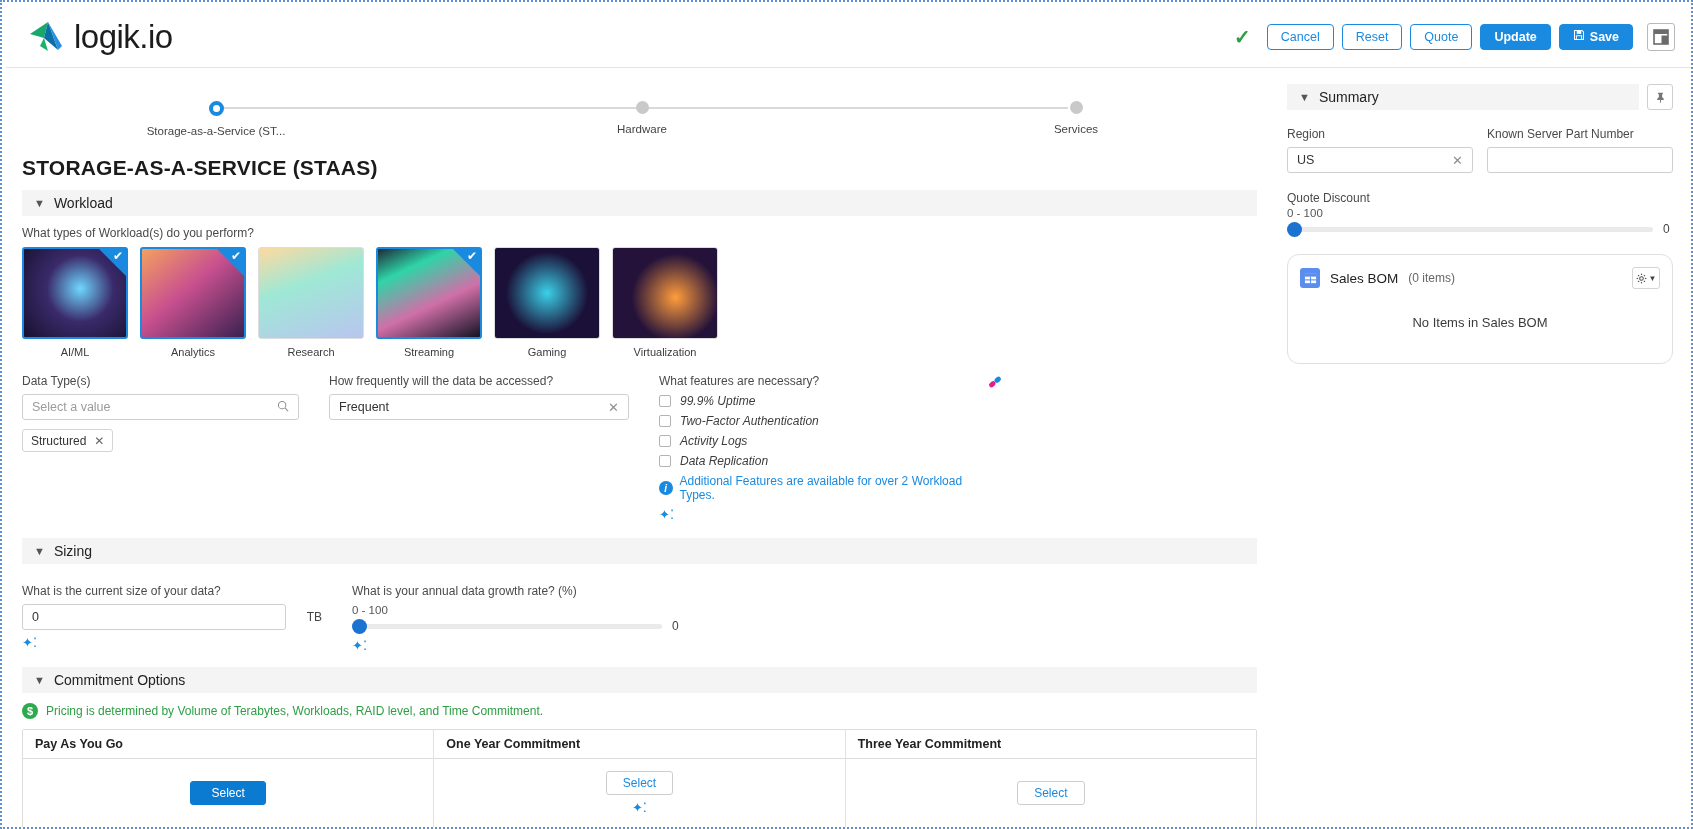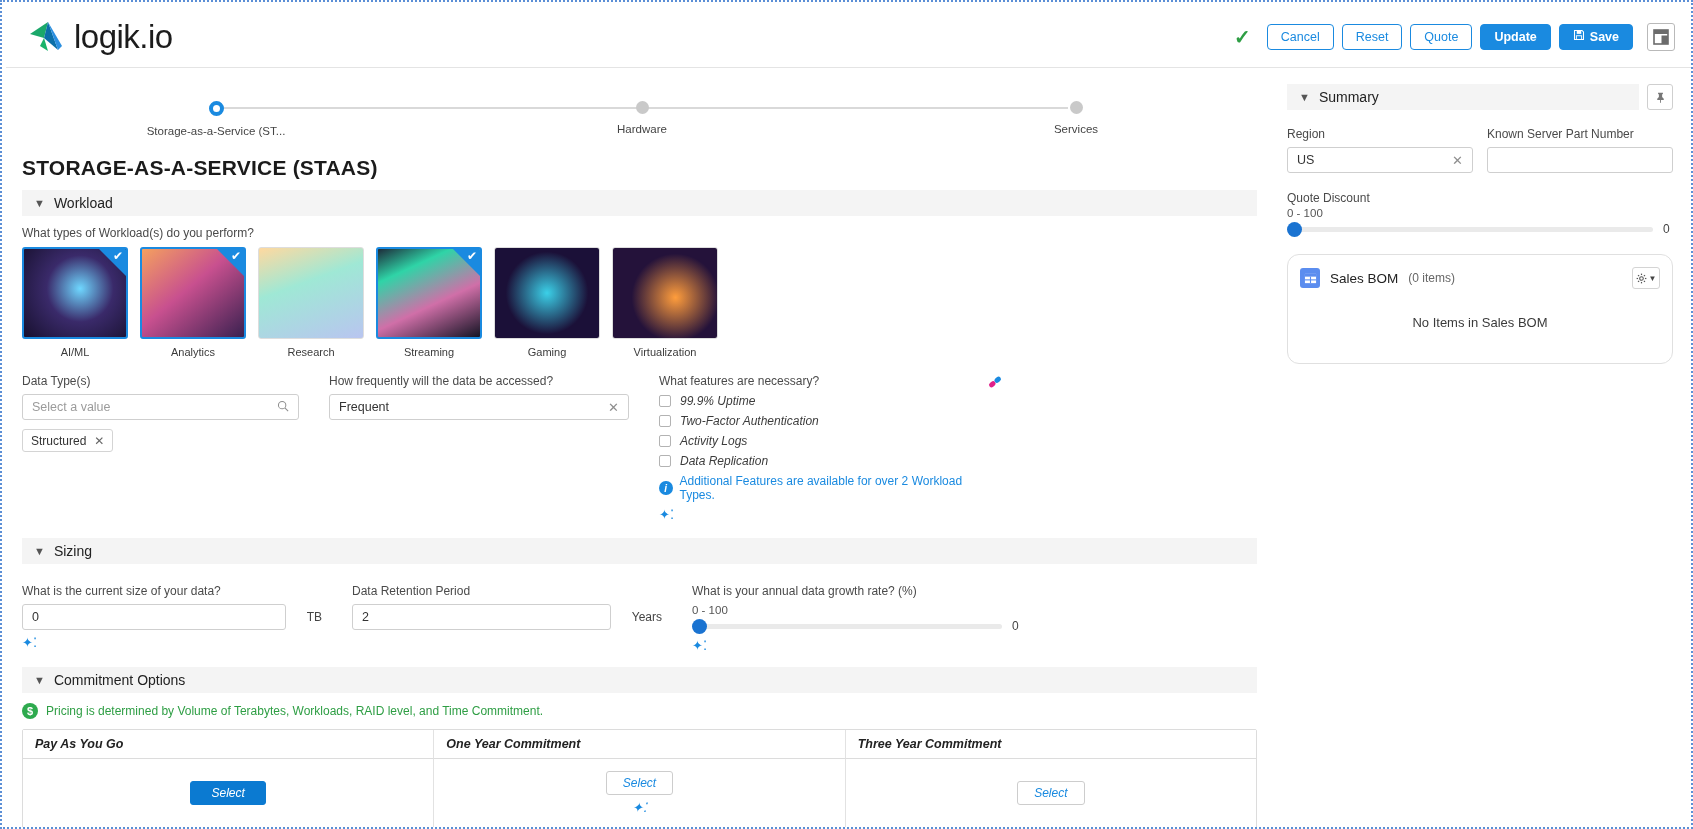--- a/index.html
+++ b/index.html
@@ -139,21 +139,21 @@
 
   
   .money-note{ display:flex; align-items:center; gap:8px; margin:10px 0 10px 0; }
   .money-ico{
     width:16px; height:16px; border-radius:50%; background:#2eaa4e; color:#fff;
     font-size:11px; font-weight:700; display:inline-flex; align-items:center; justify-content:center;
   }
   .money-txt{ font-size:12px; color:#2e9e44; }
 
   
-  .ctable{ margin:0 16px; border:1px solid #dcdcdc; border-radius:2px;font-style:italic; }
+  .ctable{ margin:0 16px; border:1px solid #dcdcdc; border-radius:2px; }
   .ctable .tr{ display:flex; }
   .ctable .th, .ctable .td{ flex:1; border-right:1px solid #e2e2e2; }
   .ctable .th:last-child, .ctable .td:last-child{ border-right:none; }
   .ctable .th{
     font-size:12.5px; font-weight:600; color:#222; padding:7px 12px;
     border-bottom:1px solid #dcdcdc; background:#fff;
   }
   .ctable .td{
     padding:12px; display:flex; flex-direction:column; align-items:center; justify-content:center;
     min-height:56px; border-bottom:1px solid #e2e2e2;
@@ -365,29 +365,20 @@
         <div class="field-row" style="margin-top:10px">
           <div style="width:300px">
             <div class="fld-label">What is the current size of your data?</div>
             <div style="display:flex">
               <div class="input" style="width:277px">
                 <span class="grow">0</span>
               </div>
               <span class="suffix">TB</span>
             </div>
             <span class="sparkle">✦⁚</span>
-          </div>
-          <div style="width:310px">
-            <div class="fld-label">Data Retention Period</div>
-            <div style="display:flex">
-              <div class="input" style="width:262px">
-                <span class="grow">2</span>
-              </div>
-              <span class="suffix">Years</span>
-            </div>
           </div>
           <div style="width:330px">
             <div class="fld-label">What is your annual data growth rate? (%)</div>
             <div class="slider-sub">0 - 100</div>
             <div class="slider-line">
               <div class="track">
                     <span class="knob"></span>
                   </div>
               <span class="slider-val">0</span>
             </div>

